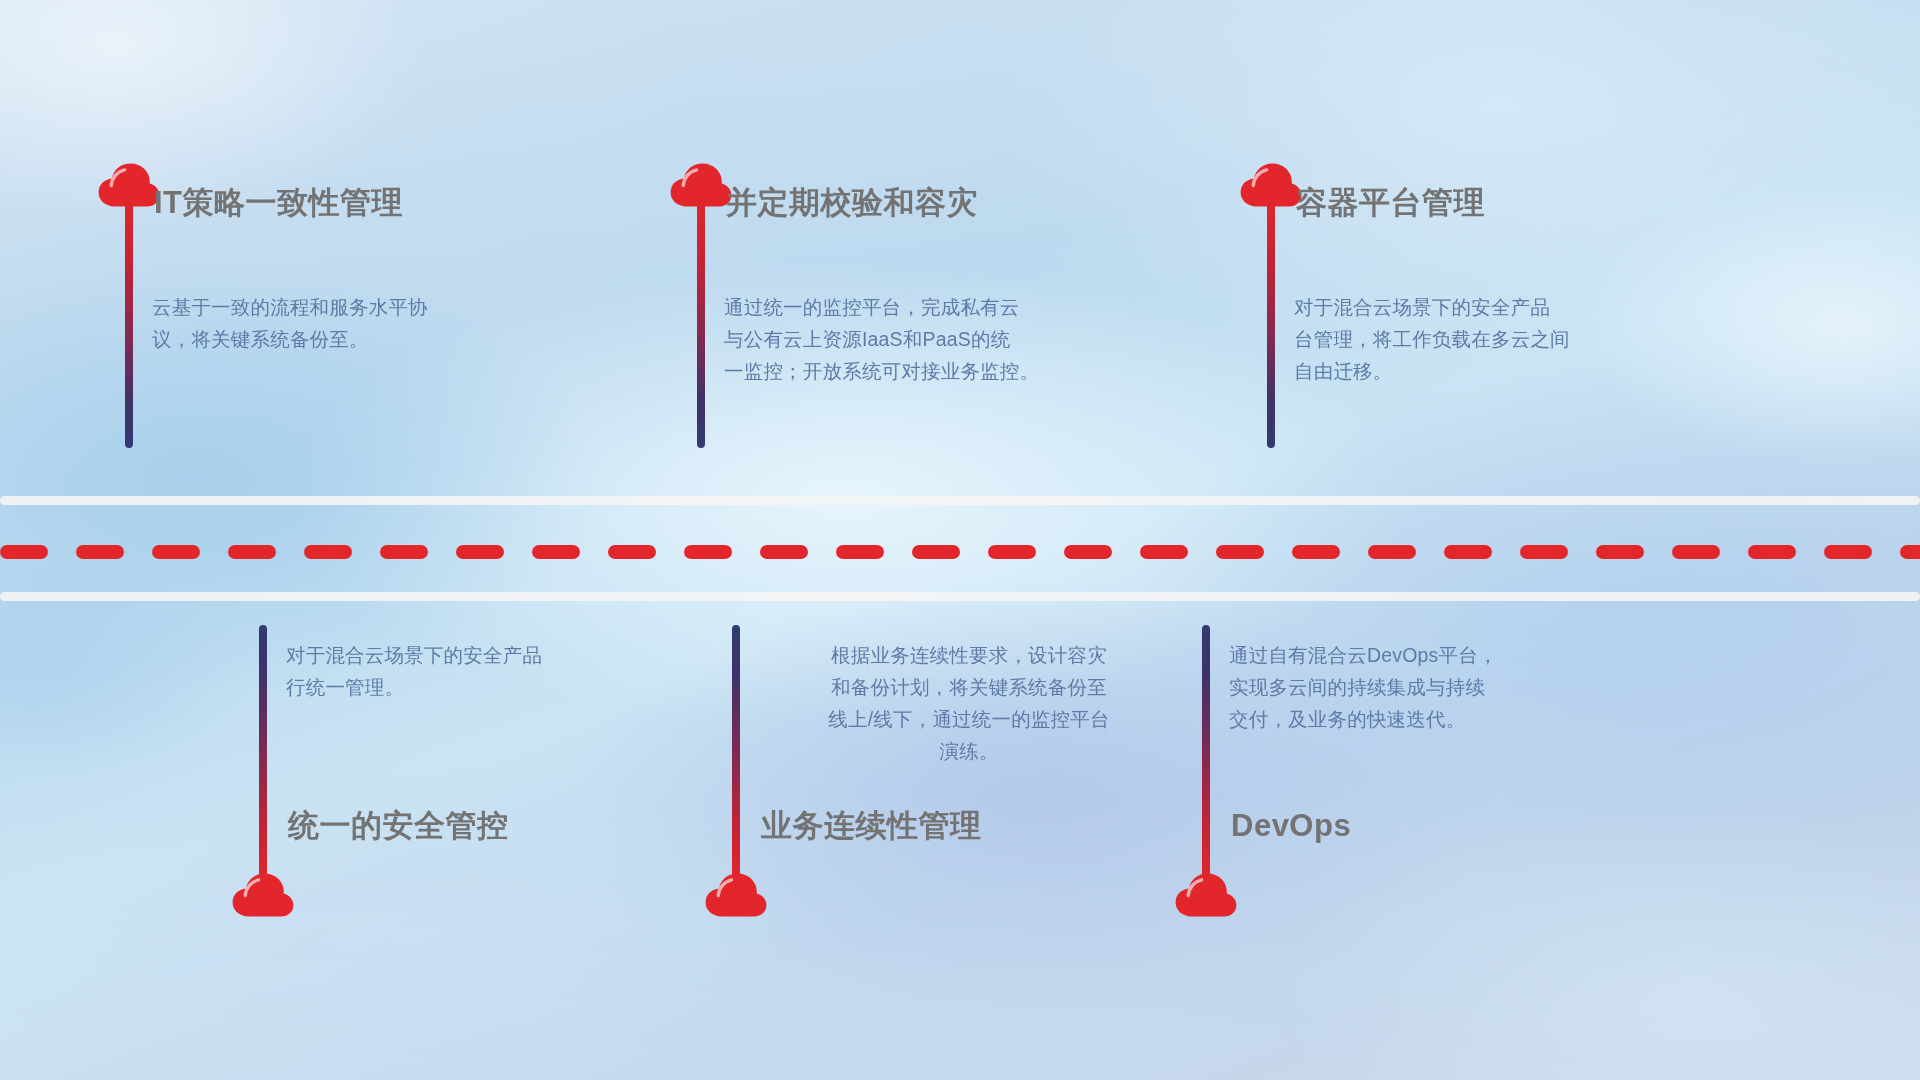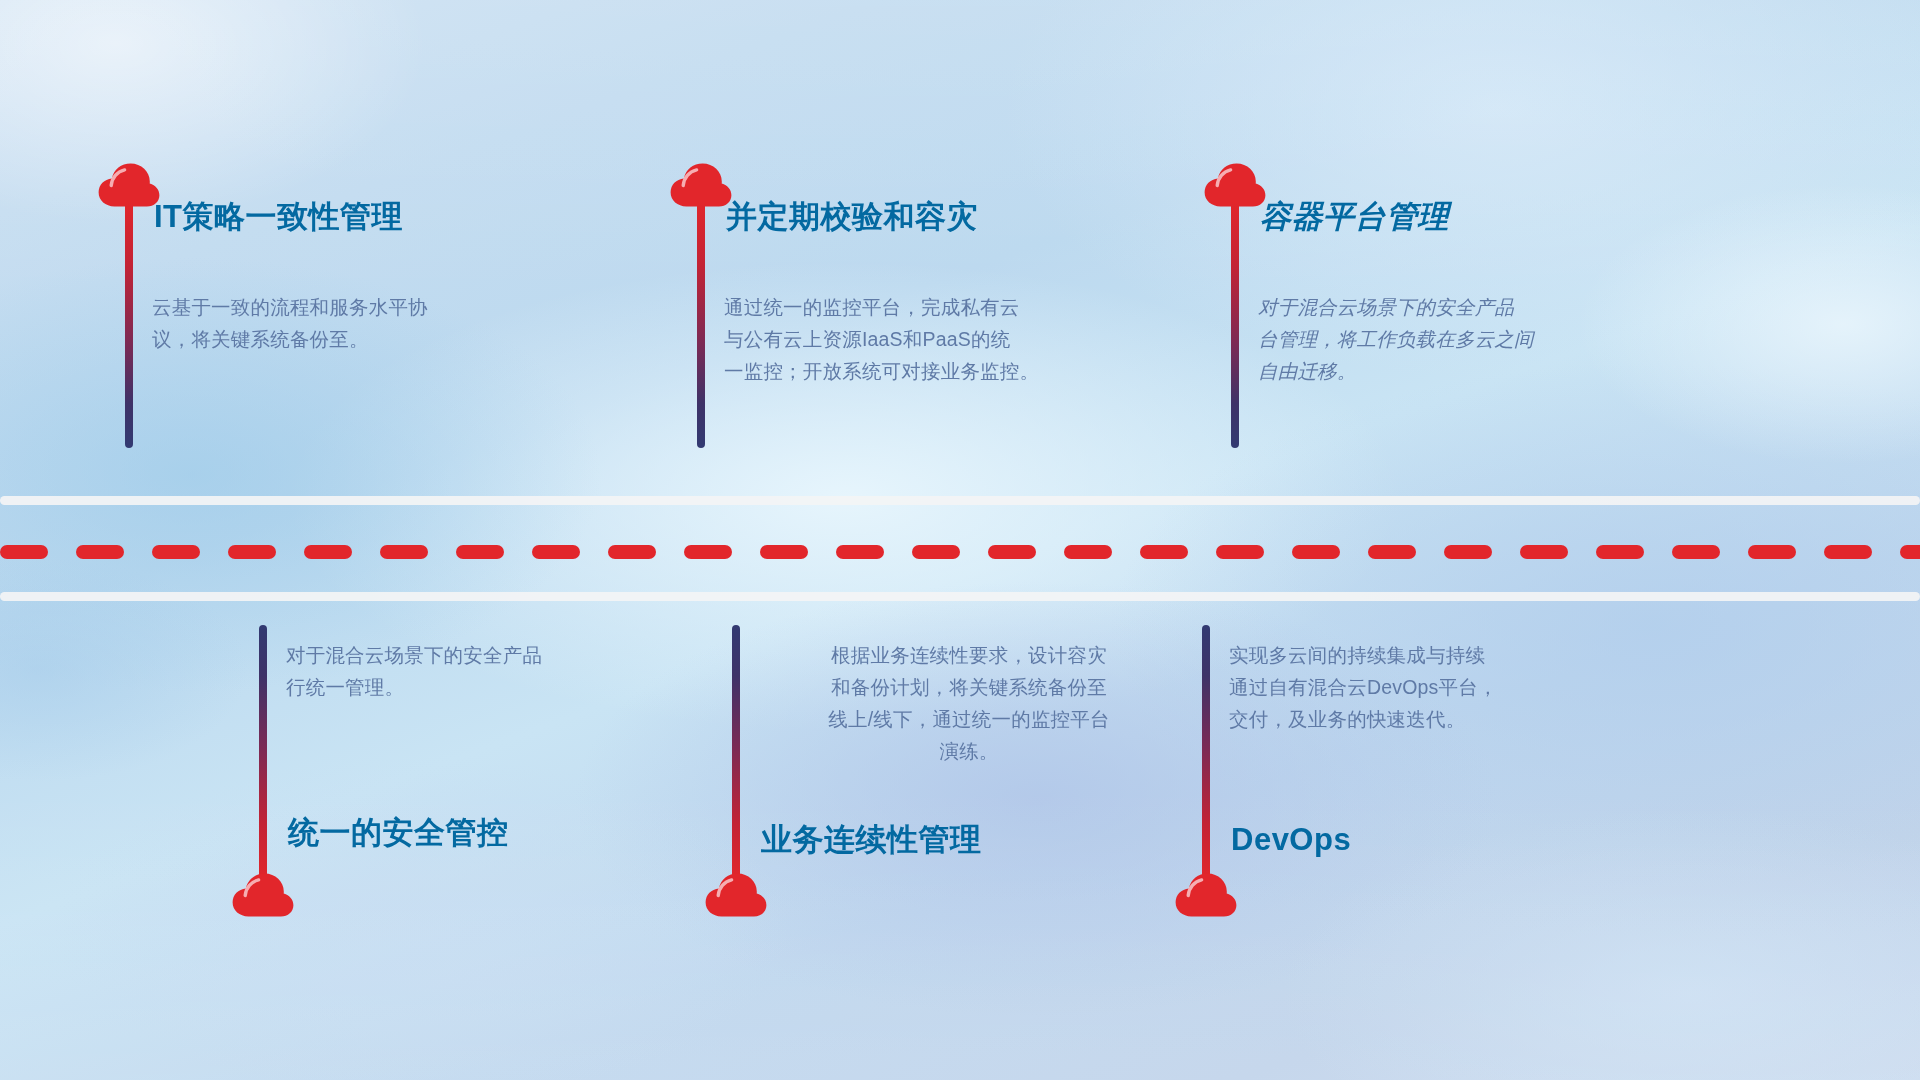--- a/index.html
+++ b/index.html
@@ -50,22 +50,22 @@
   
   .cloud{position:relative;width:62px;height:44px;}
   .cloud svg{display:block;width:62px;height:44px;}
 
   
   .stem{width:8px;border-radius:4px;}
   .stem-down{background:linear-gradient(180deg,#e2262b 0%,#c32335 26%,#7b2a55 58%,#3e3268 82%,#323a72 100%);}
   .stem-up{background:linear-gradient(180deg,#323a72 0%,#3e3268 20%,#7b2a55 48%,#c32335 78%,#e2262b 100%);}
 
   .heading{
-    font-size:31px;font-weight:bold;color:#0369a1;
-    letter-spacing:.5px;white-space:nowrap;line-height:1;margin-top:14px;
+    font-size:31px;font-weight:bold;color:#737373;
+    letter-spacing:.5px;white-space:nowrap;line-height:1;
   }
   .para{
     font-size:19.5px;line-height:32px;color:#5f7aa6;
     letter-spacing:.2px;
   }
   .para .ln{display:block;white-space:nowrap;}
 
   
   .top .cloud{position:absolute;top:0;left:0;}
   .top .stem{position:absolute;left:27px;top:38px;}
@@ -151,21 +151,21 @@
   </div>
   <div class="stem stem-down" style="height:247px;"></div>
   <div class="heading" style="left:56px;top:24px;">并定期校验和容灾</div>
   <div class="para" style="left:54px;top:128px;width:420px;">
     <span class="ln">通过统一的监控平台，完成私有云</span>
     <span class="ln">与公有云上资源IaaS和PaaS的统</span>
     <span class="ln">一监控；开放系统可对接业务监控。</span>
   </div>
 </div>
 
-<div class="col top" id="top-col-2" style="left:1204px;top:163px;width:500px;height:310px;font-style:italic;">
+<div class="col top" id="top-col-2" style="left:1240px;top:163px;width:500px;height:310px;">
   <div class="cloud">
     <svg viewBox="0 0 62 44" xmlns="http://www.w3.org/2000/svg">
       <path d="M16.5 43.5 C7.4 43.5 0.6 37.4 0.6 29.3 C0.6 21.7 6.3 16.1 13.9 15.4 C15.6 6.6 23.3 0.6 32.6 0.6 C43.3 0.6 51.8 8.6 51.8 18.6 C51.8 19.2 51.8 19.8 51.7 20.4 C57.6 21.9 61.4 26.7 61.4 32.2 C61.4 38.6 55.9 43.5 48.9 43.5 Z" fill="#e2262b"></path>
       <path d="M13.2 22.5 C13.9 14.6 19.3 8.6 26.6 6.9" stroke="#f7b9bd" stroke-width="3.4" stroke-linecap="round" fill="none" opacity="0.92"></path>
     </svg>
   </div>
   <div class="stem stem-down" style="height:247px;"></div>
   <div class="heading" style="left:56px;top:24px;">容器平台管理</div>
   <div class="para" style="left:54px;top:128px;width:420px;">
     <span class="ln">对于混合云场景下的安全产品</span>
@@ -179,21 +179,21 @@
   <div class="cloud" style="top:248px;">
     <svg viewBox="0 0 62 44" xmlns="http://www.w3.org/2000/svg">
       <path d="M16.5 43.5 C7.4 43.5 0.6 37.4 0.6 29.3 C0.6 21.7 6.3 16.1 13.9 15.4 C15.6 6.6 23.3 0.6 32.6 0.6 C43.3 0.6 51.8 8.6 51.8 18.6 C51.8 19.2 51.8 19.8 51.7 20.4 C57.6 21.9 61.4 26.7 61.4 32.2 C61.4 38.6 55.9 43.5 48.9 43.5 Z" fill="#e2262b"></path>
       <path d="M13.2 22.5 C13.9 14.6 19.3 8.6 26.6 6.9" stroke="#f7b9bd" stroke-width="3.4" stroke-linecap="round" fill="none" opacity="0.92"></path>
     </svg>
   </div>
   <div class="para" style="left:54px;top:14px;width:420px;">
     <span class="ln">对于混合云场景下的安全产品</span>
     <span class="ln">行统一管理。</span>
   </div>
-  <div class="heading" style="left:56px;top:178px;">统一的安全管控</div>
+  <div class="heading" style="left:56px;top:185px;">统一的安全管控</div>
 </div>
 
 <div class="col bot" id="bot-col-1" style="left:705px;top:625px;width:500px;height:330px;">
   <div class="stem stem-up" style="top:0;height:255px;"></div>
   <div class="cloud" style="top:248px;">
     <svg viewBox="0 0 62 44" xmlns="http://www.w3.org/2000/svg">
       <path d="M16.5 43.5 C7.4 43.5 0.6 37.4 0.6 29.3 C0.6 21.7 6.3 16.1 13.9 15.4 C15.6 6.6 23.3 0.6 32.6 0.6 C43.3 0.6 51.8 8.6 51.8 18.6 C51.8 19.2 51.8 19.8 51.7 20.4 C57.6 21.9 61.4 26.7 61.4 32.2 C61.4 38.6 55.9 43.5 48.9 43.5 Z" fill="#e2262b"></path>
       <path d="M13.2 22.5 C13.9 14.6 19.3 8.6 26.6 6.9" stroke="#f7b9bd" stroke-width="3.4" stroke-linecap="round" fill="none" opacity="0.92"></path>
     </svg>
   </div>
@@ -208,18 +208,18 @@
 
 <div class="col bot" id="bot-col-2" style="left:1175px;top:625px;width:500px;height:330px;">
   <div class="stem stem-up" style="top:0;height:255px;"></div>
   <div class="cloud" style="top:248px;">
     <svg viewBox="0 0 62 44" xmlns="http://www.w3.org/2000/svg">
       <path d="M16.5 43.5 C7.4 43.5 0.6 37.4 0.6 29.3 C0.6 21.7 6.3 16.1 13.9 15.4 C15.6 6.6 23.3 0.6 32.6 0.6 C43.3 0.6 51.8 8.6 51.8 18.6 C51.8 19.2 51.8 19.8 51.7 20.4 C57.6 21.9 61.4 26.7 61.4 32.2 C61.4 38.6 55.9 43.5 48.9 43.5 Z" fill="#e2262b"></path>
       <path d="M13.2 22.5 C13.9 14.6 19.3 8.6 26.6 6.9" stroke="#f7b9bd" stroke-width="3.4" stroke-linecap="round" fill="none" opacity="0.92"></path>
     </svg>
   </div>
   <div class="para" style="left:54px;top:14px;width:420px;">
+    <span class="ln">通过自有混合云DevOps平台，</span>
     <span class="ln">实现多云间的持续集成与持续</span>
-    <span class="ln">通过自有混合云DevOps平台，</span>
     <span class="ln">交付，及业务的快速迭代。</span>
   </div>
   <div class="heading" style="left:56px;top:185px;">DevOps</div>
 </div>
 
 </body></html>

